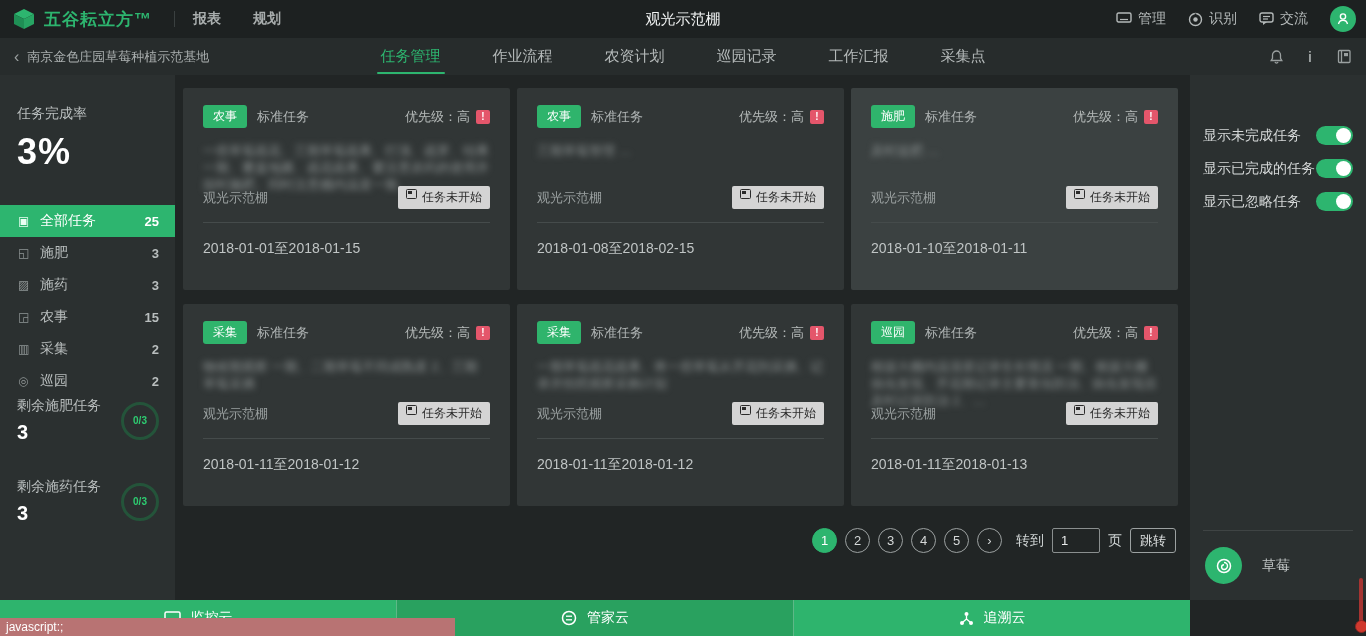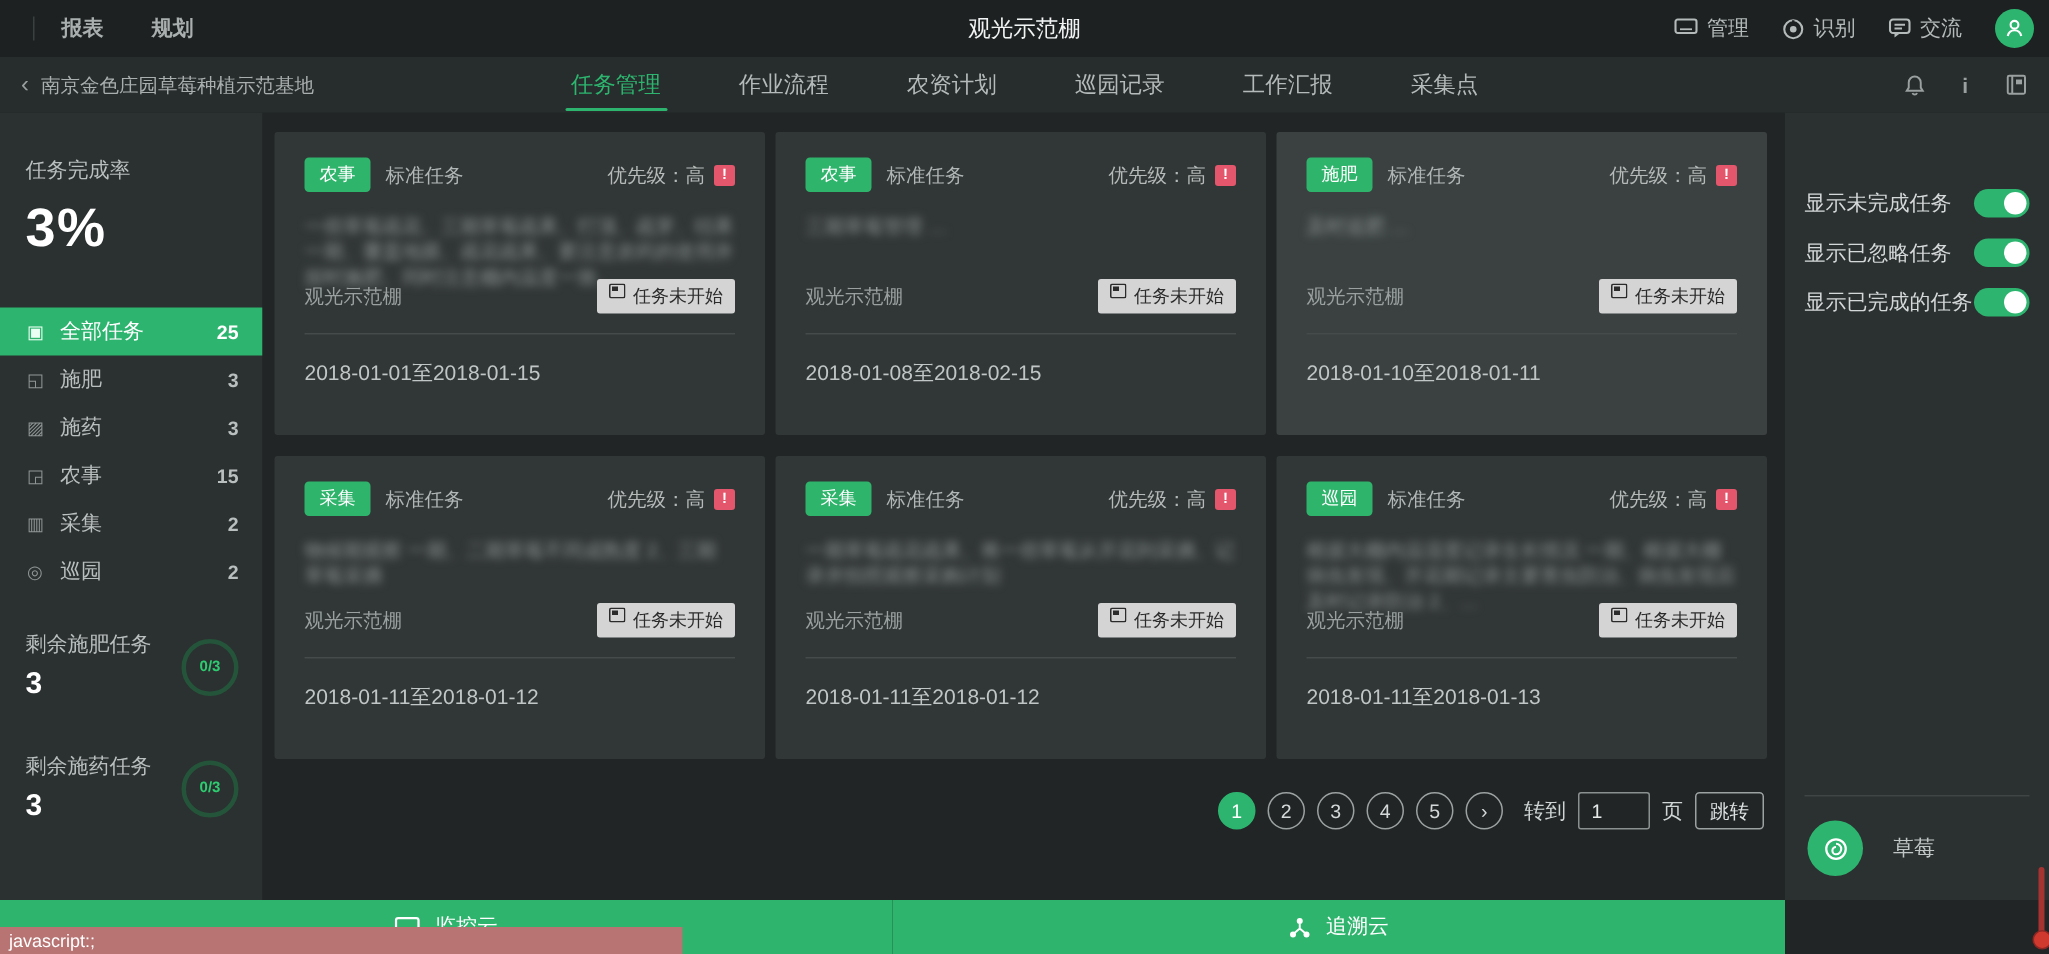--- a/index.html
+++ b/index.html
@@ -42,21 +42,21 @@
   .completion { padding:30px 0 0 17px; }
   .completion-label { color:#b9bebe; font-size:14px; }
   .completion-value { color:#ffffff; font-size:36px; font-weight:800; margin-top:8px; letter-spacing:1px; }
   .menu { margin-top:32px; }
   .menu-item { height:32px; display:flex; align-items:center; padding:0 16px 0 18px;
     color:#b9bebe; font-size:14px; cursor:pointer; }
   .menu-item .mi-icon { width:22px; font-size:12px; color:#8f9595; }
   .menu-item .mi-count { margin-left:auto; font-size:13px; font-weight:bold; }
   .menu-item.active { background:#2db56f; color:#ffffff; }
   .menu-item.active .mi-icon { color:#eafff3; }
-  .remain-block { margin-top:24px; padding:0 16px 0 17px; display:flex; align-items:center; }
+  .remain-block { padding:0 16px 0 17px; display:flex; align-items:center; }
   .remain-texts .r-label { color:#b9bebe; font-size:14px; }
   .remain-texts .r-value { color:#ffffff; font-size:20px; font-weight:bold; margin-top:6px; }
   .ring { margin-left:auto; width:38px; height:38px; border-radius:50%; border:3px solid #24543a;
     display:flex; align-items:center; justify-content:center; color:#2ecc71; font-size:10px; font-weight:bold; }
   .remain-block + .remain-block { margin-top:34px; }
 
   
   .main { position:absolute; left:175px; top:75px; width:1015px; height:525px; background:#212525; }
   .cards { display:flex; flex-wrap:wrap; gap:14px 7px; padding:13px 8px 0 8px; }
   .card { width:327px; height:202px; background:#313636; border-radius:2px; padding:17px 20px 0 20px; position:relative; }
@@ -126,20 +126,30 @@
   .scroll-line { position:absolute; right:1px; top:0; width:4px; height:46px; background:#a53431; border-radius:2px; }
   .scroll-knob { position:absolute; right:-4px; top:42px; width:13px; height:13px;
     border-radius:50%; background:#d0392e; border:1px solid #8e2723; }
 
   svg { display:block; }
 </style>
 </head>
 <body>
 
 <div class="topbar">
+  <div class="brand">
+    <span>
+      <svg width="24" height="24" viewBox="0 0 24 24">
+          <polygon points="12,2 22,7 12,12 2,7" fill="#2db56f"></polygon>
+          <polygon points="2,7 12,12 12,22 2,17" fill="#1f8f55"></polygon>
+          <polygon points="22,7 12,12 12,22 22,17" fill="#27a563"></polygon>
+        </svg>
+    </span>
+    <span class="brand-name">五谷耘立方™</span>
+  </div>
   <div class="top-divider"></div>
   <div class="topnav">
     <span class="topnav-item">报表</span>
     <span class="topnav-item">规划</span>
   </div>
   <div class="top-title">观光示范棚</div>
   <div class="top-right">
     <span class="top-right-item">
       <span>
           <svg width="16" height="14" viewBox="0 0 16 14">
@@ -428,27 +438,27 @@
 
 <div class="rsidebar">
   <div class="toggles">
     <div class="toggle-row">
       <span class="toggle-label">显示未完成任务</span>
       <span class="switch">
           <span class="knob"></span>
         </span>
     </div>
     <div class="toggle-row">
-      <span class="toggle-label">显示已忽略任务</span>
+      <span class="toggle-label">显示已完成的任务</span>
       <span class="switch">
           <span class="knob"></span>
         </span>
     </div>
     <div class="toggle-row">
-      <span class="toggle-label">显示已完成的任务</span>
+      <span class="toggle-label">显示已忽略任务</span>
       <span class="switch">
           <span class="knob"></span>
         </span>
     </div>
   </div>
   <div class="crop-divider"></div>
   <div class="crop-row">
     <span class="crop-circle">
       <svg width="18" height="18" viewBox="0 0 18 18">
           <circle cx="9" cy="9" r="6.5" fill="none" stroke="#fff" stroke-width="1.5"></circle>
@@ -461,20 +471,30 @@
 
 <div class="bottombar">
   <div class="bb-sec light">
     <span>
         <svg width="17" height="14" viewBox="0 0 17 14">
           <rect x="1" y="1" width="15" height="9.5" rx="1.5" fill="none" stroke="#fff" stroke-width="1.5"></rect>
           <line x1="4.5" y1="8" x2="12.5" y2="8" stroke="#fff" stroke-width="1.3"></line>
         </svg>
       </span>
     <span>监控云</span>
+  </div>
+  <div class="bb-sec dark">
+    <span>
+        <svg width="16" height="16" viewBox="0 0 16 16">
+          <circle cx="8" cy="8" r="6.5" fill="none" stroke="#fff" stroke-width="1.5"></circle>
+          <line x1="5" y1="6.2" x2="11" y2="6.2" stroke="#fff" stroke-width="1.3"></line>
+          <line x1="5" y1="9.8" x2="11" y2="9.8" stroke="#fff" stroke-width="1.3"></line>
+        </svg>
+      </span>
+    <span>管家云</span>
   </div>
   <div class="bb-sec light">
     <span>
         <svg width="15" height="15" viewBox="0 0 15 15">
           <circle cx="7.5" cy="3" r="2" fill="#fff"></circle>
           <circle cx="3" cy="12" r="2" fill="#fff"></circle>
           <circle cx="12" cy="12" r="2" fill="#fff"></circle>
           <path d="M7.5 5v3M7.5 8L4 11M7.5 8l3.5 3" fill="none" stroke="#fff" stroke-width="1.3"></path>
         </svg>
       </span>

